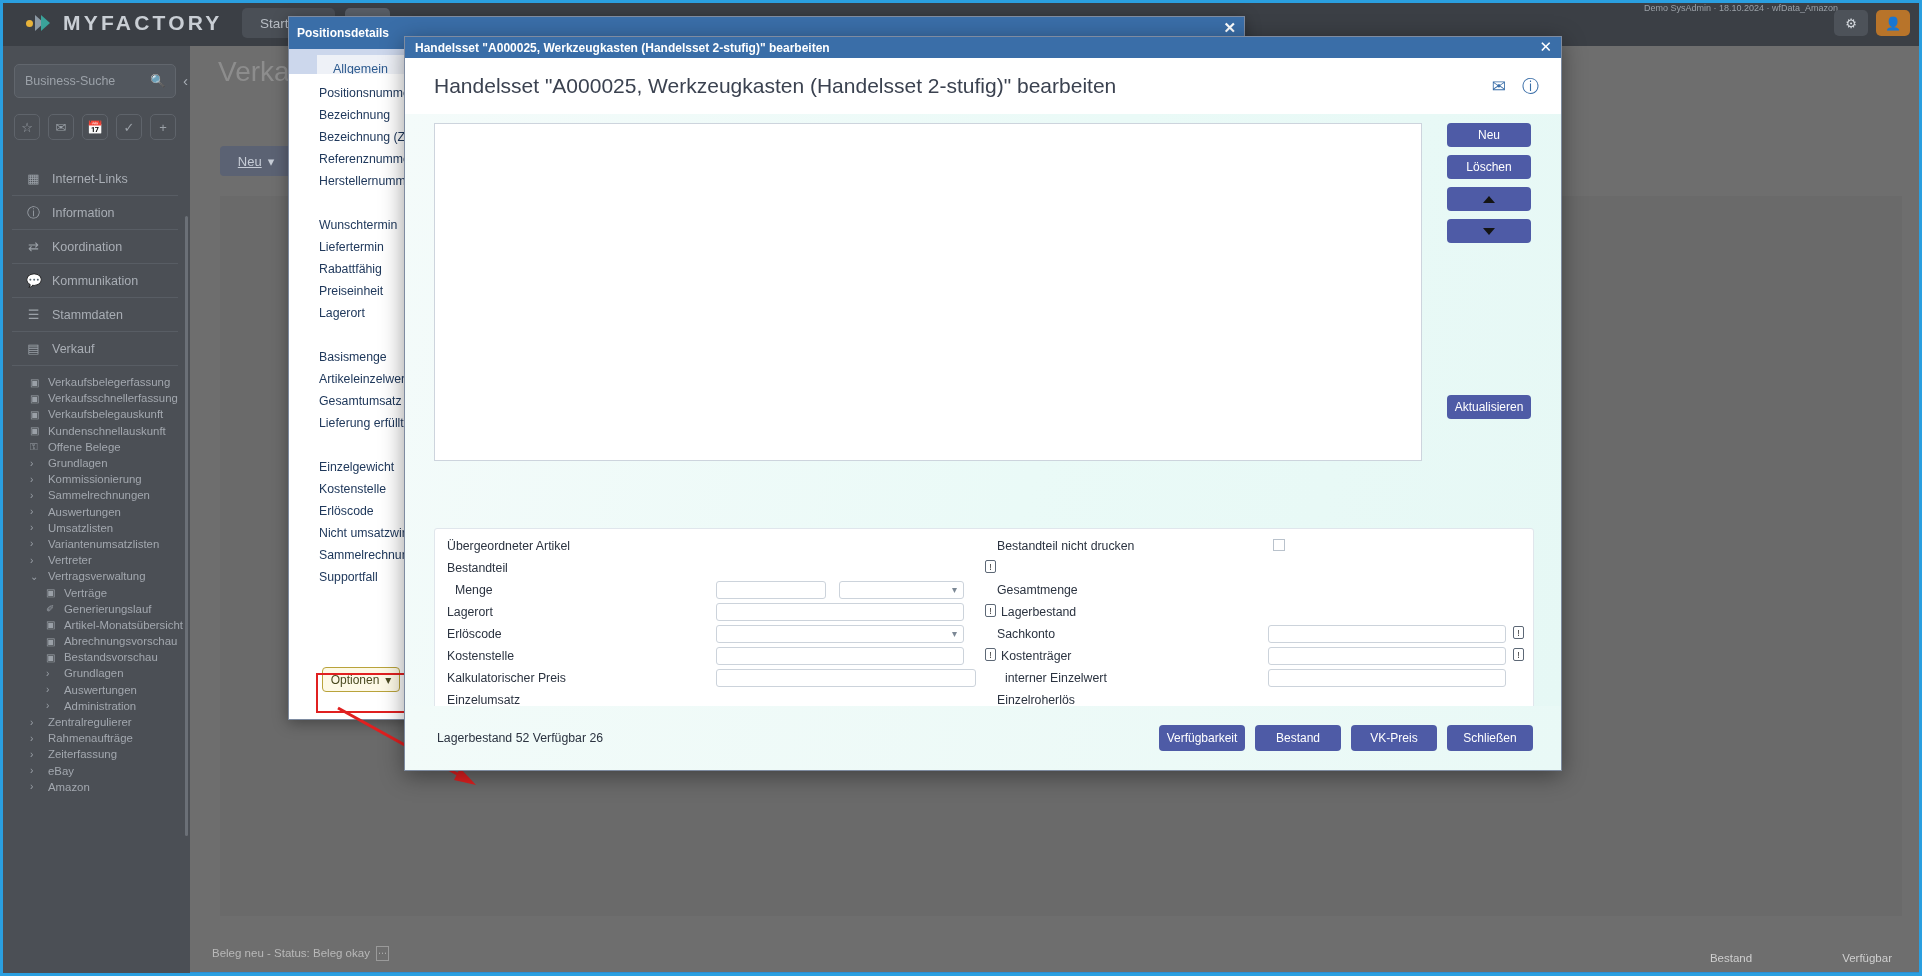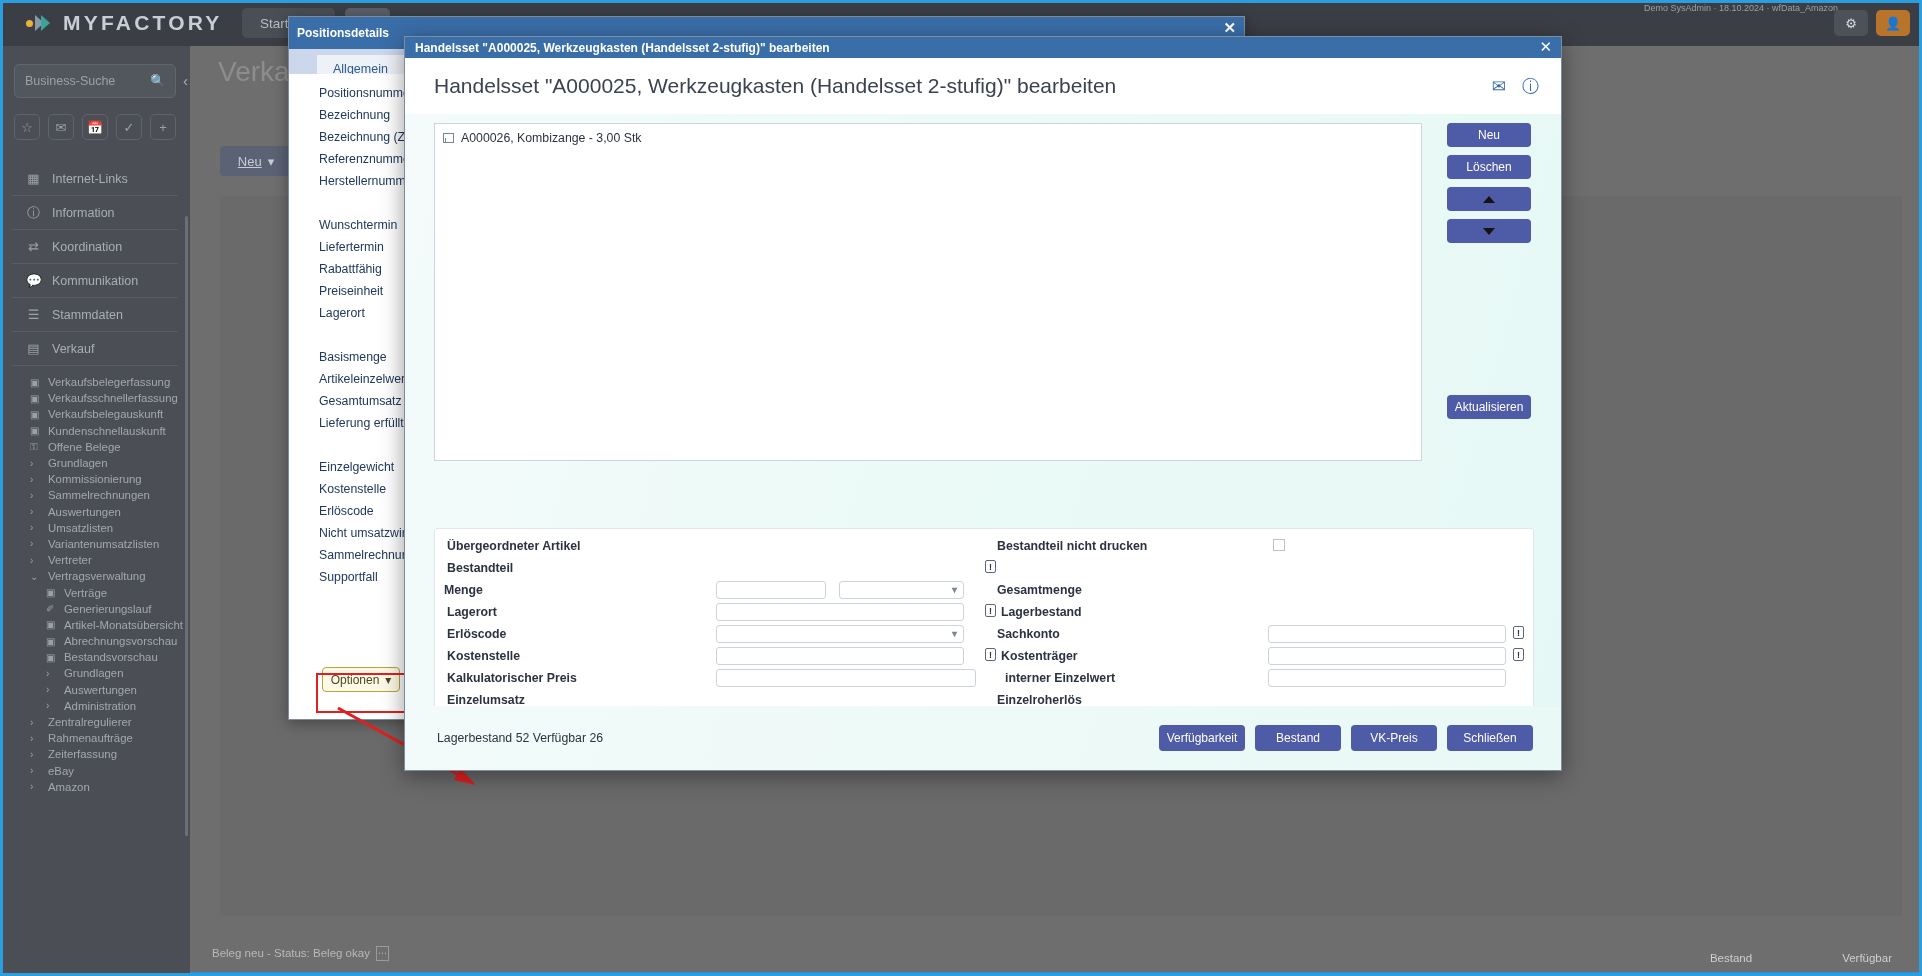--- a/index.html
+++ b/index.html
@@ -168,21 +168,21 @@
     width: 84px; height: 24px; background: #4e5ba6; color: #fff; border-radius: 4px;
     font-size: 12px; display: flex; align-items: center; justify-content: center; margin-bottom: 8px;
   }
   .sbtn .tri-up { width: 0; height: 0; border-left: 6px solid transparent; border-right: 6px solid transparent; border-bottom: 7px solid #141414; }
   .sbtn .tri-dn { width: 0; height: 0; border-left: 6px solid transparent; border-right: 6px solid transparent; border-top: 7px solid #141414; }
   .sbtn.refresh { position: absolute; top: 272px; left: 0; width: 84px; }
 
   
   .form-card {
     position: absolute; left: 29px; top: 414px; width: 1100px; height: 236px;
-    background: #fff; border: 1px solid #e0e6ec; border-radius: 3px; font-weight: bold;
+    background: #fff; border: 1px solid #e0e6ec; border-radius: 3px;
   }
   .frow { position: absolute; left: 0; width: 100%; height: 22px; }
   .flbl { position: absolute; font-size: 12.3px; color: #2b3340; white-space: nowrap; }
   .finput {
     position: absolute; height: 18px; border: 1px solid #ccd3db; border-radius: 3px; background: #fff;
   }
   .fselect {
     position: absolute; height: 18px; border: 1px solid #ccd3db; border-radius: 3px; background: #fff;
   }
   .fselect .chev { position: absolute; right: 6px; top: 2px; color: #7c8895; font-size: 10px; }
@@ -470,24 +470,20 @@
     <div class="modal-header">
       <div class="modal-h1">Handelsset "A000025, Werkzeugkasten (Handelsset 2-stufig)" bearbeiten</div>
       <span class="hdr-ic">✉</span>
       <span class="hdr-ic">ⓘ</span>
     </div>
 
     <div class="modal-main">
 
       <div class="list-panel">
         <div id="comp-list">
-            <div class="list-item">
-              <span class="li-ic"></span>
-              <span class="li-text">A000026, Kombizange - 3,00 Stk</span>
-            </div>
           </div>
       </div>
 
       <div class="side-btns">
         <div class="sbtn">Neu</div>
         <div class="sbtn">Löschen</div>
         <div class="sbtn">
             <span class="tri-up"></span>
           </div>
         <div class="sbtn">
@@ -503,21 +499,21 @@
           <span class="flbl" style="left:562px;top:2px;">Bestandteil nicht drucken</span>
           <span class="fcheck" style="left:838px;top:2px;"></span>
         </div>
 
         <div class="frow" style="top:30px;">
           <span class="flbl" style="left:12px;top:2px;">Bestandteil</span>
           <span class="fbtn-sq" style="left:550px;top:1px;">!</span>
         </div>
 
         <div class="frow" style="top:52px;">
-          <span class="flbl" style="left:9px;top:2px;text-align:center;">Menge</span>
+          <span class="flbl" style="left:20px;top:2px;text-align:center;">Menge</span>
           <span class="finput" style="left:281px;top:0;width:110px;"></span>
           <span class="fselect" style="left:404px;top:0;width:125px;">
               <span class="chev">▾</span>
             </span>
           <span class="flbl" style="left:562px;top:2px;">Gesamtmenge</span>
         </div>
 
         <div class="frow" style="top:74px;">
           <span class="flbl" style="left:12px;top:2px;">Lagerort</span>
           <span class="finput" style="left:281px;top:0;width:248px;"></span>

